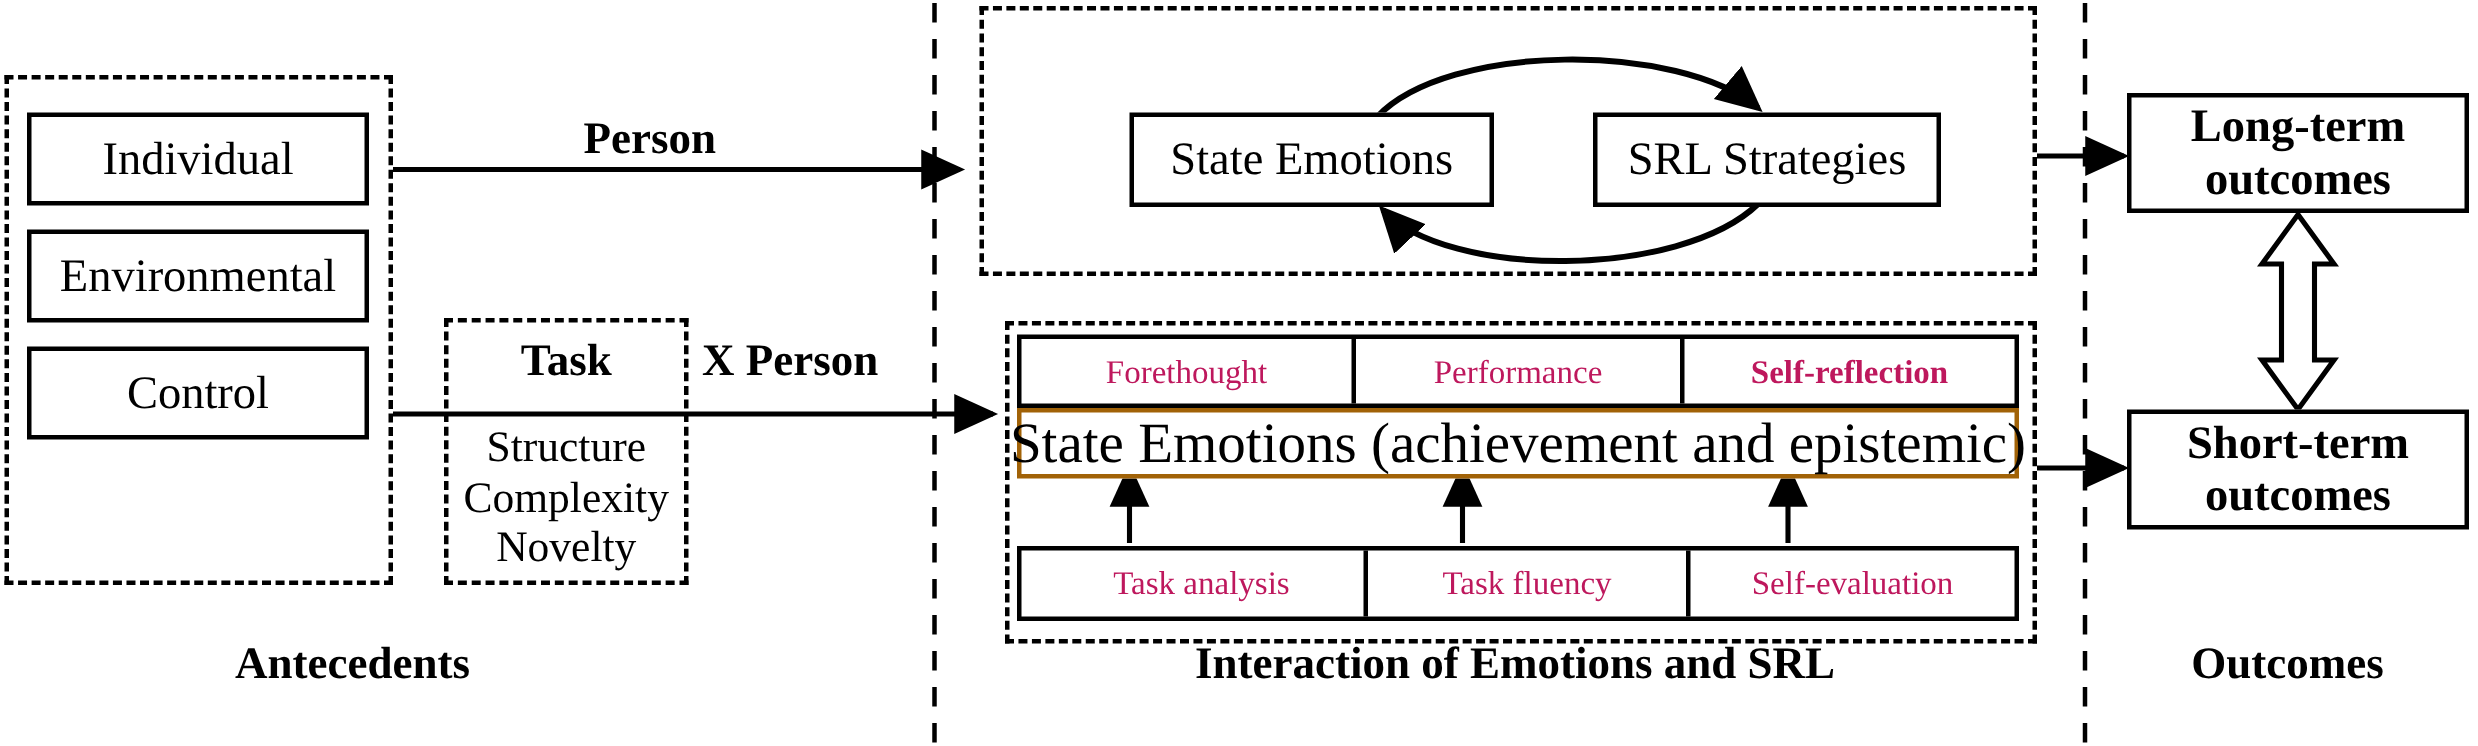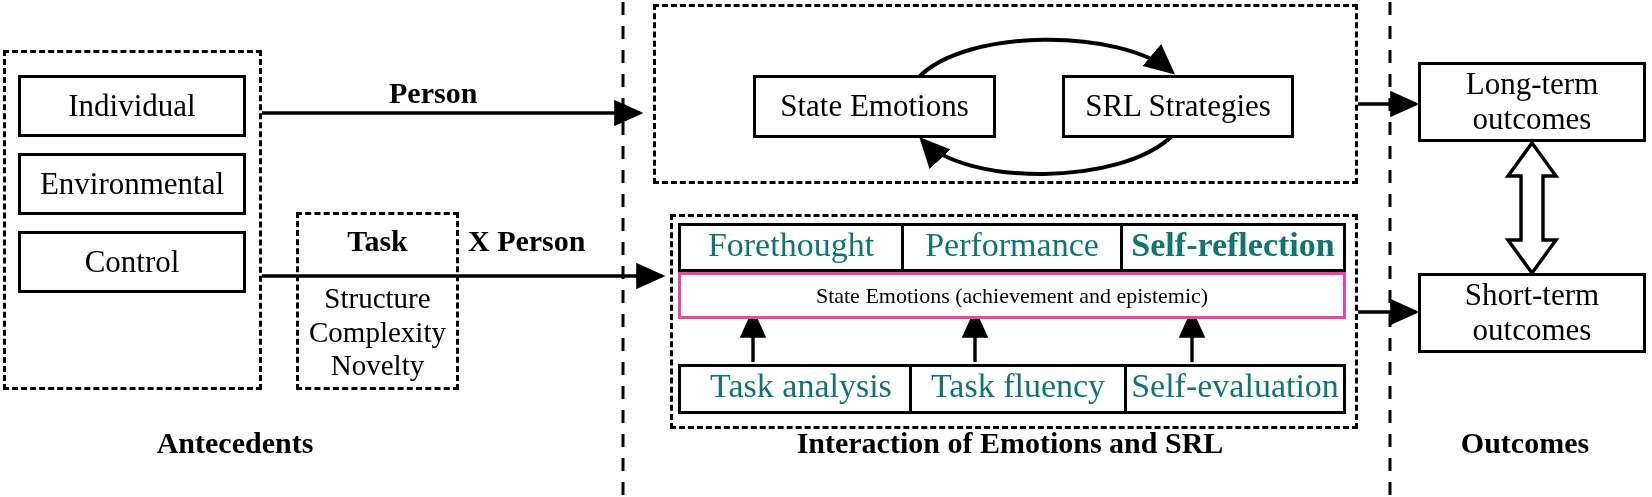--- a/index.html
+++ b/index.html
@@ -31,21 +31,21 @@
     background: #ffffff;
     display: flex;
     align-items: center;
     justify-content: center;
     text-align: center;
     color: #000;
     line-height: 1.12;
     font-size: 31px;
     white-space: nowrap;
   }
-  .node.wrap { white-space: normal; }
+  .node.wrap { white-space: normal; font-weight: bold; }
   .dashed {
     position: absolute;
     box-sizing: border-box;
     border: 3px dashed #000;
     background: transparent;
   }
   .plain-label {
     position: absolute;
     color: #000;
     white-space: nowrap;
@@ -71,37 +71,37 @@
   .cellrow {
     position: absolute;
     box-sizing: border-box;
     display: flex;
     border: 3px solid #000;
     background: #ffffff;
   }
   .cellrow > .cell {
     box-sizing: border-box;
     display: flex;
-    align-items: flex-start;
-    justify-content: center;
-    font-size: 34px;
-    color: #0f766e;
-    white-space: nowrap;
-    border-left: 3px solid #000;
-  }
-  .cellrow > .cell:first-child { border-left: none; }
-  .full-cell {
-    position: absolute;
-    box-sizing: border-box;
-    border: 3px solid #ec4899;
-    background: #ffffff;
-    display: flex;
     align-items: center;
     justify-content: center;
     font-size: 22px;
+    color: #be185d;
+    white-space: nowrap;
+    border-left: 3px solid #000;
+  }
+  .cellrow > .cell:first-child { border-left: none; }
+  .full-cell {
+    position: absolute;
+    box-sizing: border-box;
+    border: 3px solid #a16207;
+    background: #ffffff;
+    display: flex;
+    align-items: center;
+    justify-content: center;
+    font-size: 38px;
     color: #000;
     white-space: nowrap;
   }
 </style>
 </head>
 <body>
 
 <div id="stage">
 
   <svg class="layer" viewBox="0 0 1652 497">

